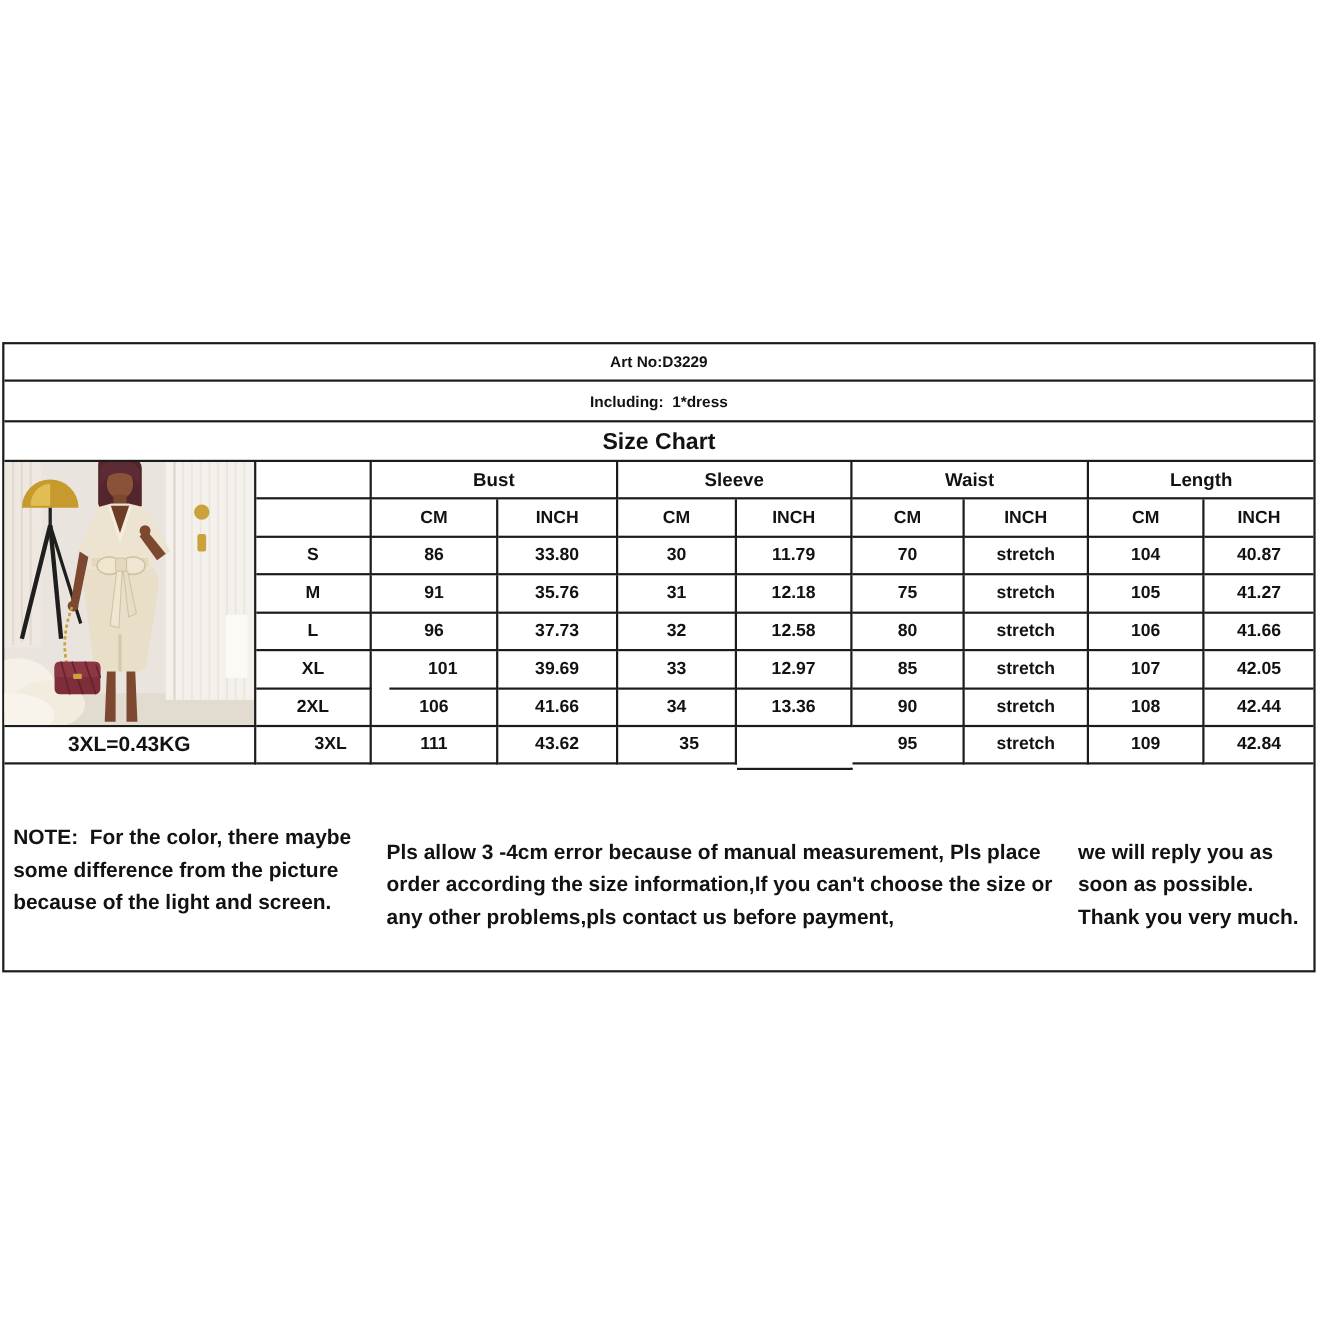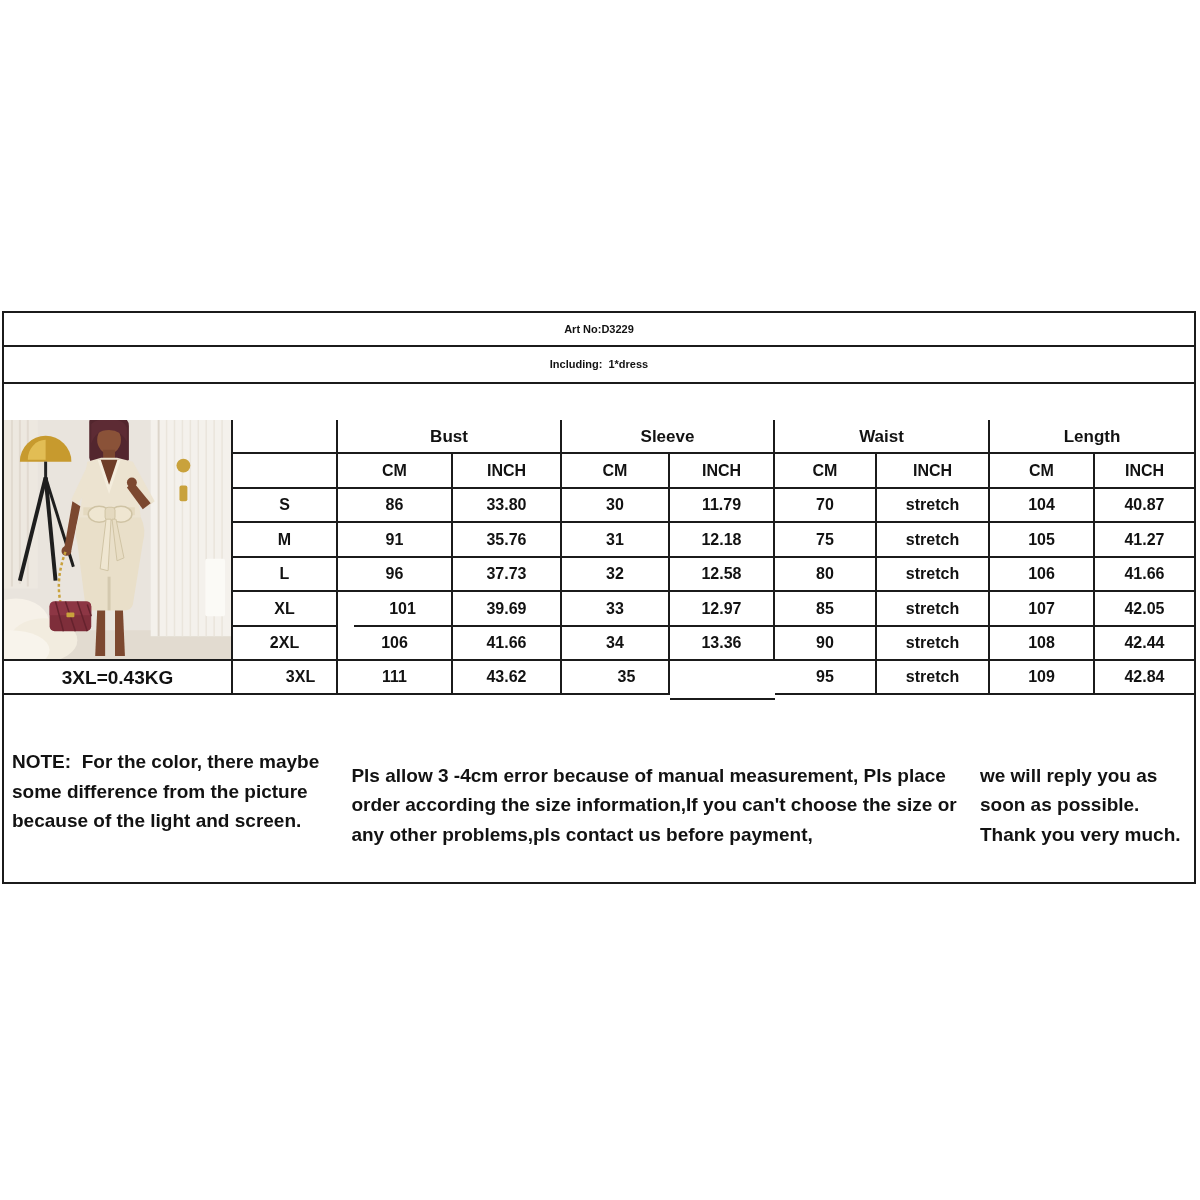--- a/index.html
+++ b/index.html
@@ -7,21 +7,21 @@
         font-family:"Liberation Sans", sans-serif;color:#121212;}
   .sheet{position:absolute;left:2px;top:311px;width:1194px;height:573px;background:#fff;
          border:2px solid #1b1b1b;display:grid;box-sizing:border-box;
          grid-template-columns:229px 105px 115px 109px 108px 105px 102px 113px 105px 1fr;
          grid-template-rows:34px 37px 36px 34px 35px 34px 35px 34px 35px 34px 34px 1fr;}
   .c{border-right:2px solid #1b1b1b;border-bottom:2px solid #1b1b1b;
      display:flex;align-items:center;justify-content:center;
      font-weight:bold;font-size:16px;line-height:1;white-space:pre-wrap;overflow:hidden;}
   .nbr{border-right:none;}
   .full{grid-column:1/11;border-right:none;}
-  .hline{font-size:11px;}
+  .hline{font-size:14px;}
   .title{font-size:21px;}
   .grp{font-size:17px;}
   .unit{font-size:16px;}
   .sizec{font-size:16px;}
   .weight{font-size:19px;}
   .photo{grid-column:1/2;grid-row:4/11;border-right:2px solid #1b1b1b;border-bottom:2px solid #1b1b1b;
          position:relative;overflow:hidden;}
   .photo svg{position:absolute;inset:0;width:100%;height:100%;}
   .notes{grid-column:1/11;grid-row:12/13;border-bottom:none;border-right:none;
          padding:6px 8px 0 8px;box-sizing:border-box;
@@ -30,20 +30,21 @@
   .notes p.sp{margin-top:27px;}
 </style>
 </head>
 <body>
 
 <div class="page">
   <div class="sheet">
 
     <div class="c full hline" style="grid-row:1;">Art No:D3229</div>
     <div class="c full hline" style="grid-row:2;">Including:  1*dress</div>
+    <div class="c full title" style="grid-row:3;">Size Chart</div>
 
     <div class="photo">
       <svg viewBox="0 0 229 241" preserveAspectRatio="none">
         <rect x="0" y="0" width="229" height="241" fill="#e9e4dd"></rect>
         <rect x="0" y="212" width="229" height="29" fill="#e2dbd0"></rect>
         <g opacity="0.8">
           <rect x="0" y="0" width="34" height="170" fill="#efe9e1"></rect>
           <path d="M8,0 V168 M16,0 V165 M24,0 V168" stroke="#e0d8cd" stroke-width="2" fill="none"></path>
         </g>
         <g>

